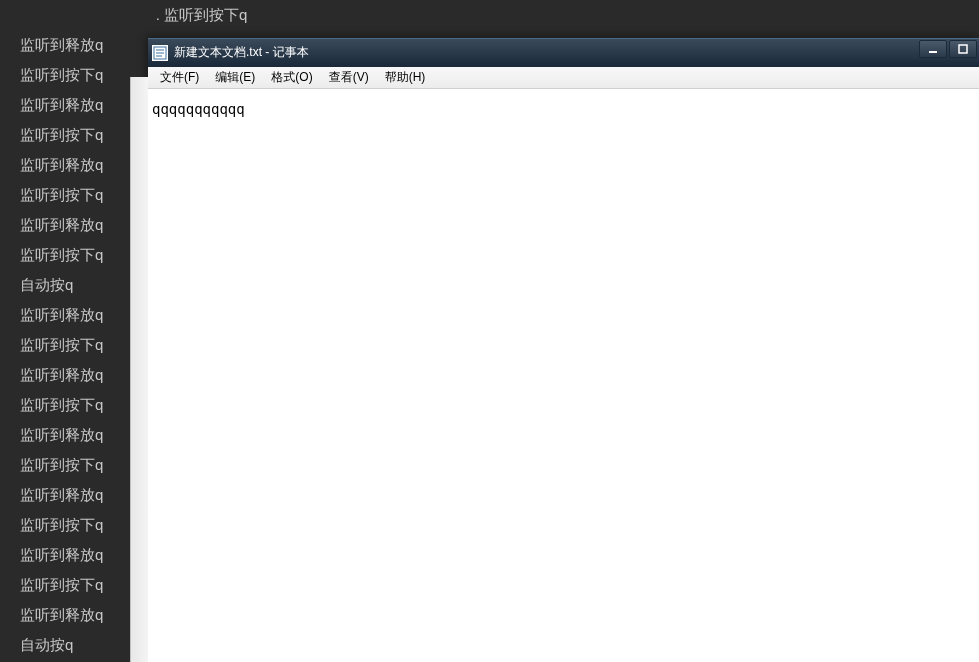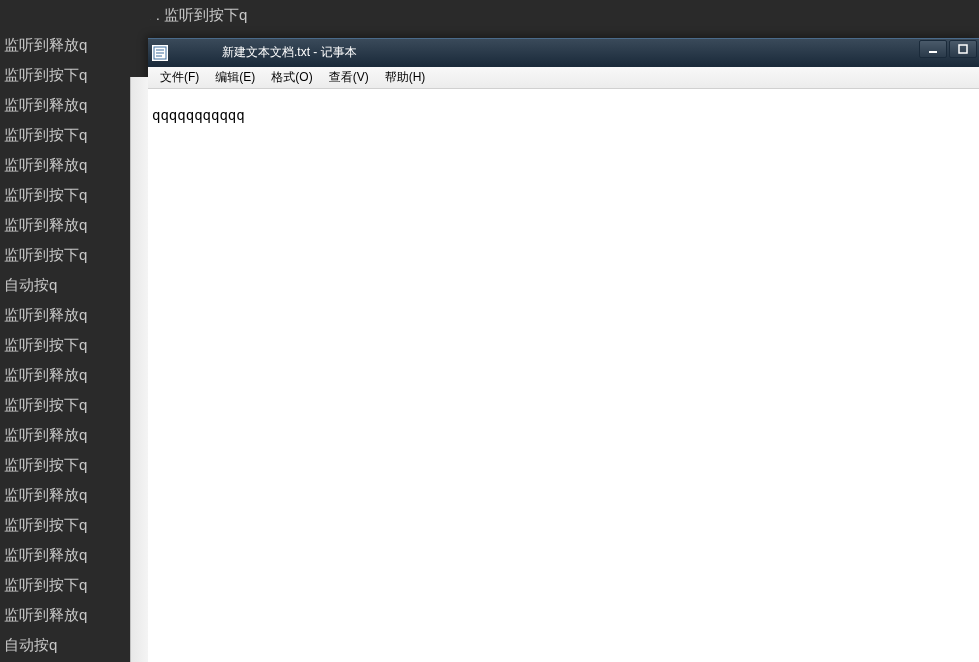--- a/index.html
+++ b/index.html
@@ -18,21 +18,21 @@
     .console {
       position: absolute;
       top: 0;
       left: 0;
       width: 150px;
       height: 662px;
       background: #2a2a2a;
       color: #c8c8c8;
       font-size: 15px;
       line-height: 30px;
-      padding-left: 4px;
+      padding-left: 20px;
       overflow: hidden;
     }
     .console-header {
       position: absolute;
       top: 0;
       left: 0;
       width: 979px;
       height: 30px;
       background: #2a2a2a;
       color: #c8c8c8;
@@ -58,21 +58,20 @@
       border-top: 1px solid #4a6a8a;
     }
     .titlebar {
       height: 28px;
       background: linear-gradient(to bottom, #3a4a5a 0%, #2a3a4a 50%, #1a2a3a 100%);
       display: flex;
       align-items: center;
       padding: 0 4px;
       border-bottom: 1px solid #1a2a3a;
       position: relative;
-      gap: 48px;
     }
     .titlebar-icon {
       width: 16px;
       height: 16px;
       margin-right: 6px;
       background: #fff;
       display: flex;
       align-items: center;
       justify-content: center;
       font-size: 10px;
@@ -117,21 +116,21 @@
       color: #000;
     }
     .menu-item {
       padding: 2px 8px;
       cursor: pointer;
     }
     .editor-area {
       background: #fff;
       width: 100%;
       height: calc(100% - 50px);
-      padding: 18px 4px;
+      padding: 12px 4px;
       font-family: "SimSun", monospace;
       font-size: 14px;
       color: #000;
       overflow: hidden;
     }
     .editor-text {
       letter-spacing: 0;
     }
     .scrollbar-track {
       position: absolute;

